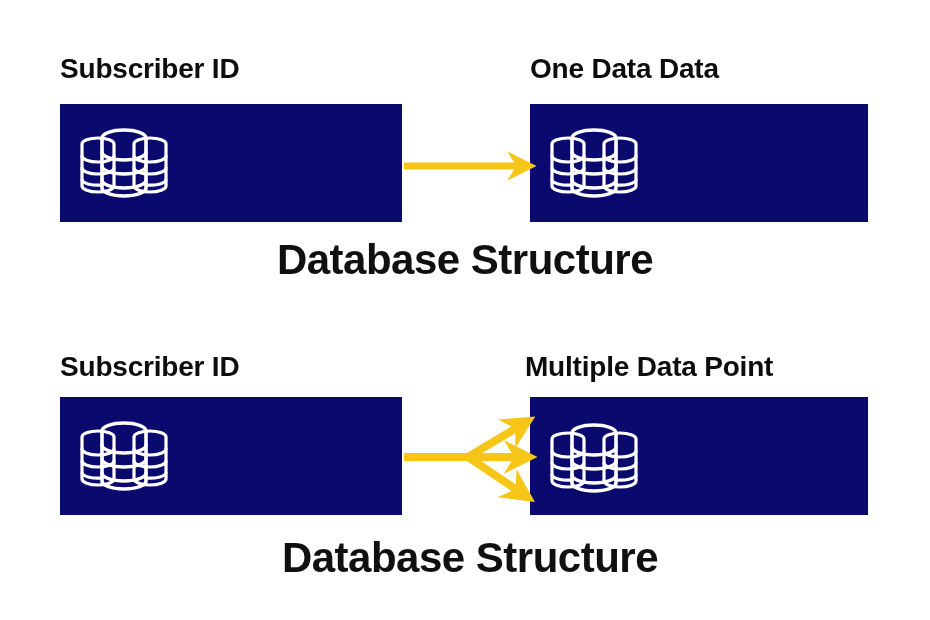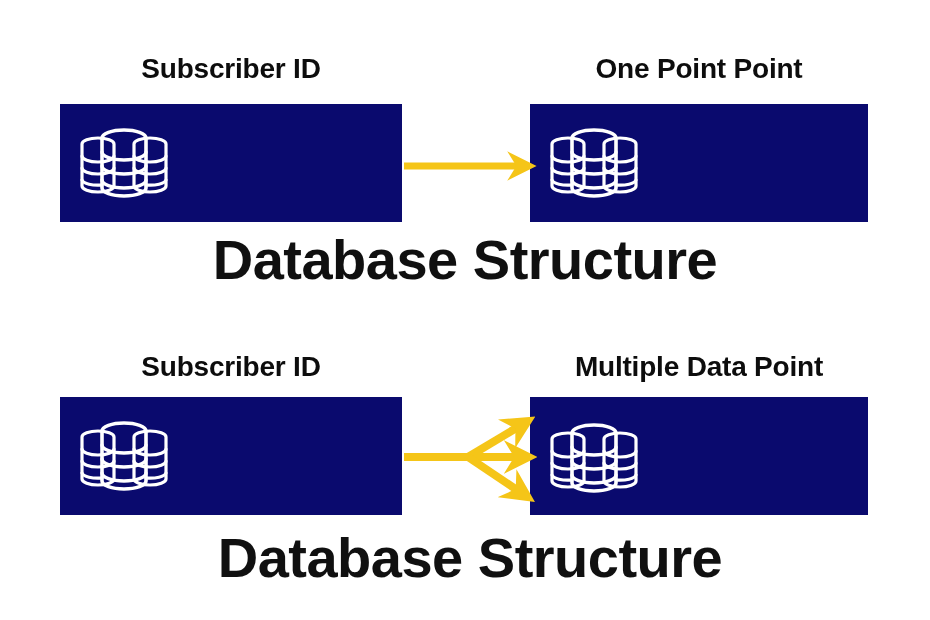--- a/index.html
+++ b/index.html
@@ -21,37 +21,36 @@
   .panel {
     position: absolute;
   }
   .node-label {
     position: absolute;
     font-family: "Liberation Sans", sans-serif;
     font-weight: bold;
     font-size: 28px;
     line-height: 34px;
     color: #0d0d0d;
-    text-align: center;
     white-space: nowrap;
     letter-spacing: -0.2px;
   }
   .db-box {
     position: absolute;
     background: #0a0a6e;
     box-sizing: border-box;
   }
   .db-icon {
     position: absolute;
   }
   .caption {
     position: absolute;
     font-family: "Liberation Sans", sans-serif;
     font-weight: bold;
-    font-size: 56px;
+    font-size: 42px;
     line-height: 48px;
     color: #101010;
     text-align: center;
     white-space: nowrap;
     letter-spacing: -0.5px;
   }
   .arrow-layer {
     position: absolute;
     left: 0;
     top: 0;
@@ -84,21 +83,21 @@
           <path d="M68 63 a16 6 0 0 0 20 -5"></path>
 
           <path d="M24 16 a22 8 0 0 1 44 0 v50 a22 8 0 0 1 -44 0 z" stroke-width="3.6"></path>
           <path d="M24 30 a22 8 0 0 0 44 0" stroke-width="3.4"></path>
           <path d="M24 44 a22 8 0 0 0 44 0" stroke-width="3.4"></path>
           <path d="M24 58 a22 8 0 0 0 44 0" stroke-width="3.4"></path>
         </g>
       </svg>
     </div>
 
-    <div class="node-label" style="left:530px; top:52px; width:338px;">One Point Point</div>
+    <div class="node-label" style="left:530px; top:52px; width:338px;">One Data Data</div>
 
     <div class="db-box" style="left:530px; top:104px; width:338px; height:118px;">
       <svg class="db-icon" style="left:18px; top:18px;" width="92" height="82" viewBox="0 0 92 82">
         <g fill="none" stroke="#ffffff" stroke-width="3.2" stroke-linecap="round">
           <path d="M4 22 a16 6 0 0 1 32 0 v42 a16 6 0 0 1 -32 0 z"></path>
           <path d="M4 34 a16 6 0 0 0 32 0"></path>
           <path d="M4 46 a16 6 0 0 0 32 0"></path>
           <path d="M4 58 a16 6 0 0 0 20 5"></path>
           <path d="M56 22 a16 6 0 0 1 32 0 v42 a16 6 0 0 1 -32 0 z"></path>
           <path d="M56 34 a16 6 0 0 0 32 0"></path>

